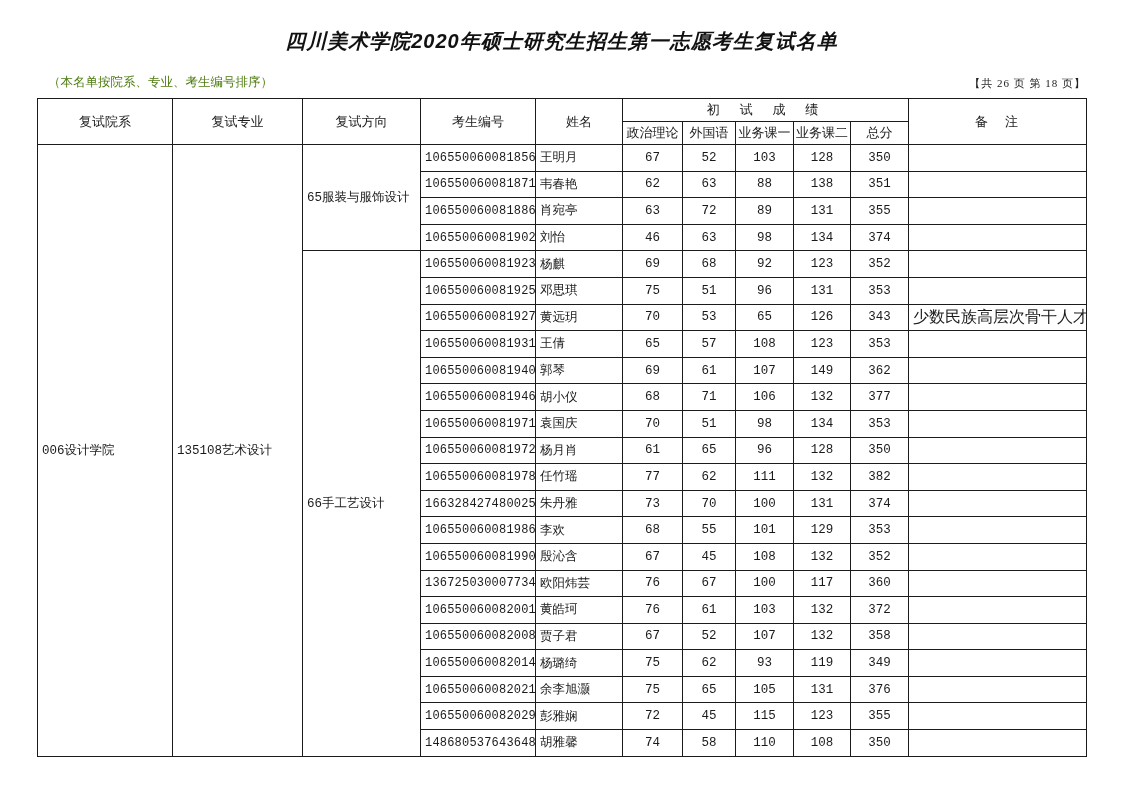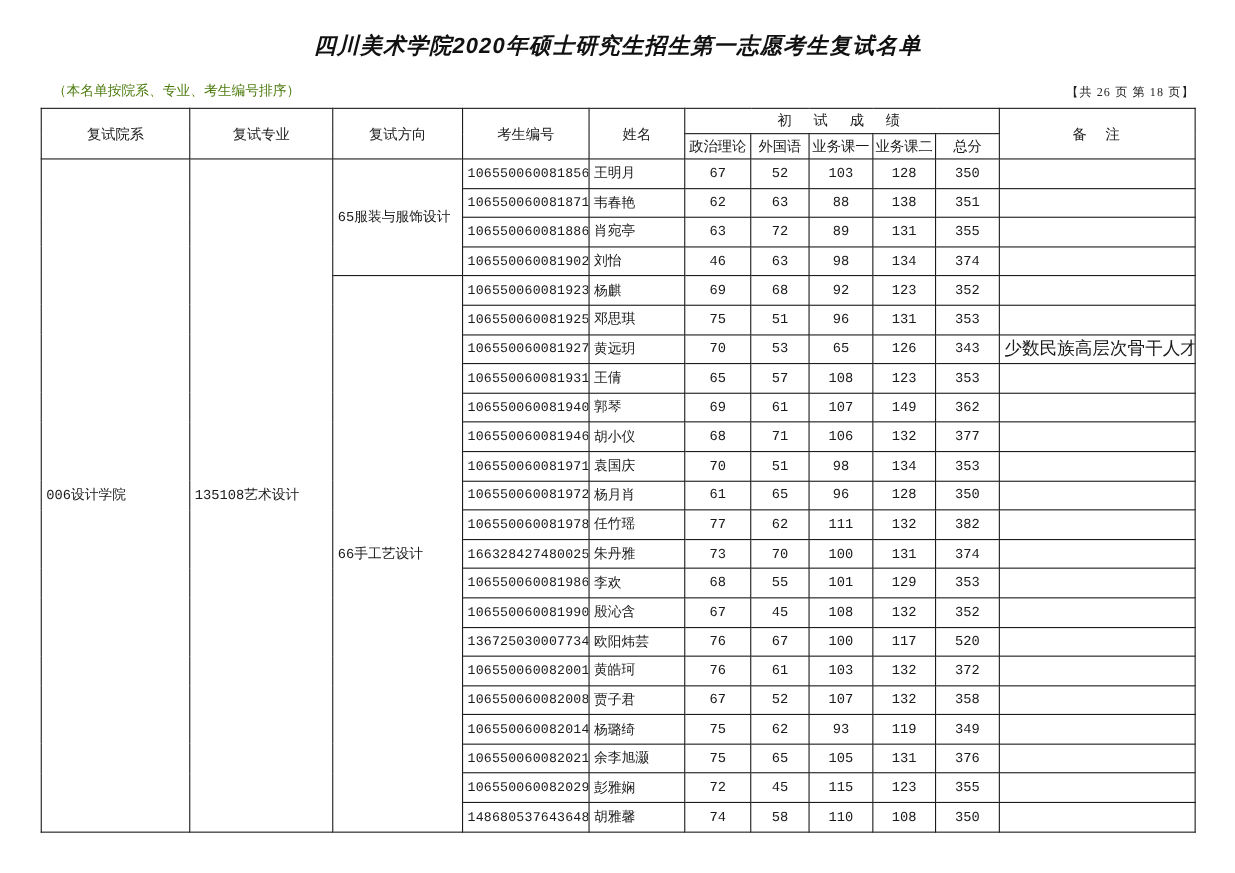--- a/index.html
+++ b/index.html
@@ -285,21 +285,21 @@
           <td class="cell-center">352</td>
           <td class="cell-left remark-col"></td>
         </tr>
         <tr>
           <td class="cell-left candidate-id">136725030007734</td>
           <td class="cell-left">欧阳炜芸</td>
           <td class="cell-center">76</td>
           <td class="cell-center">67</td>
           <td class="cell-center">100</td>
           <td class="cell-center">117</td>
-          <td class="cell-center">520</td>
+          <td class="cell-center">360</td>
           <td class="cell-left remark-col"></td>
         </tr>
         <tr>
           <td class="cell-left candidate-id">106550060082001</td>
           <td class="cell-left">黄皓珂</td>
           <td class="cell-center">76</td>
           <td class="cell-center">61</td>
           <td class="cell-center">103</td>
           <td class="cell-center">132</td>
           <td class="cell-center">372</td>

